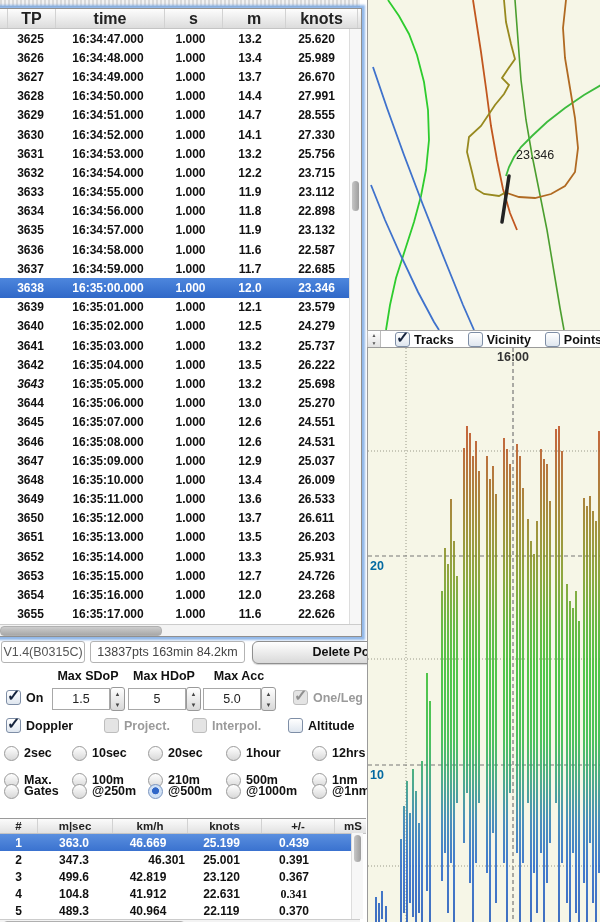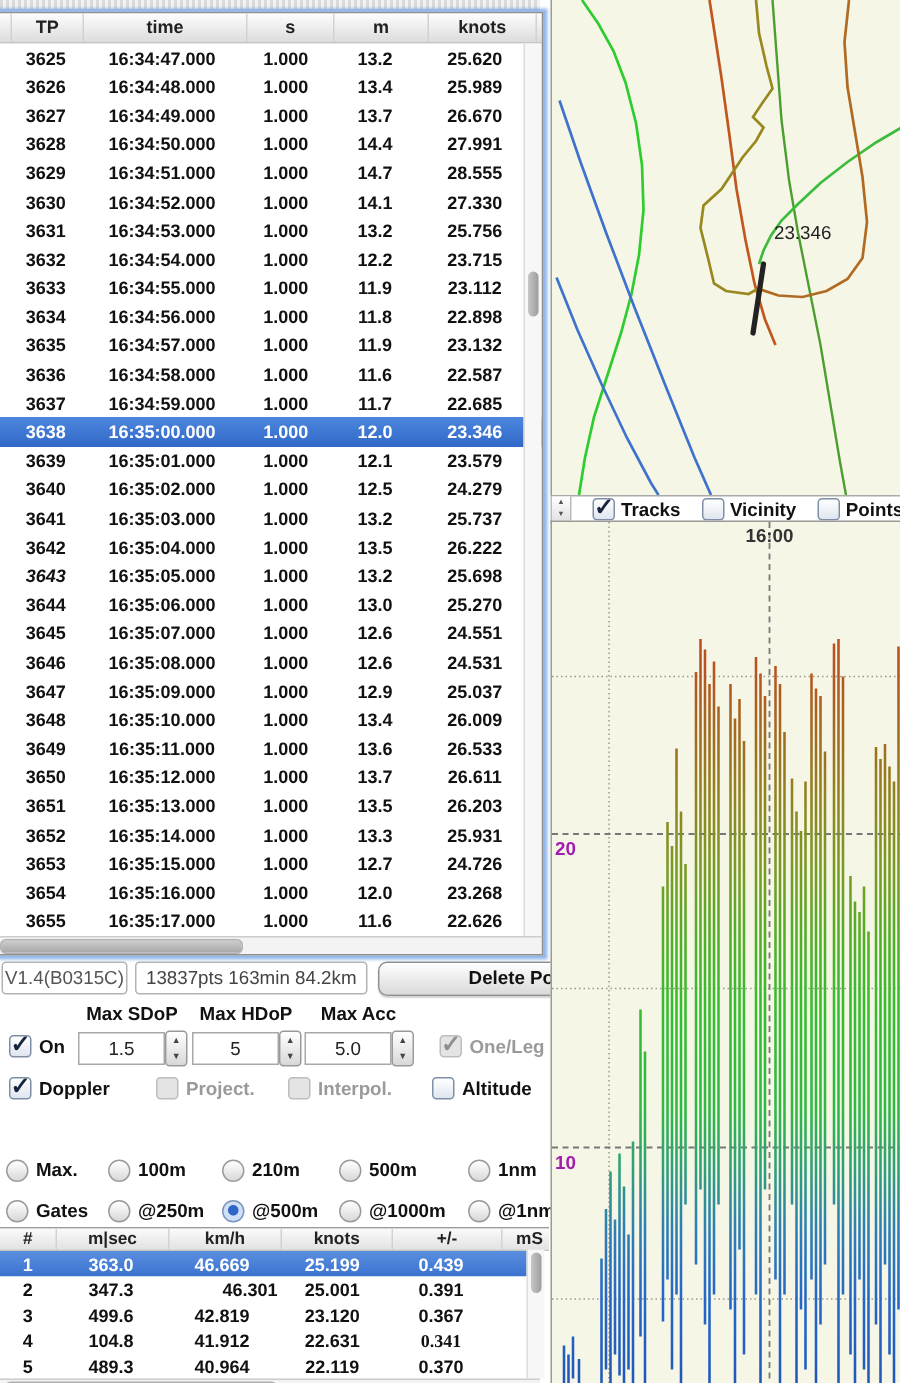--- a/index.html
+++ b/index.html
@@ -11,21 +11,21 @@
   
   .left-panel{position:absolute;left:0;top:0;width:366px;height:922px;background:#fff;}
   .top-strip{position:absolute;left:0;top:0;width:360px;height:6px;
     background:repeating-linear-gradient(90deg,#d9d9d9 0 2px,#f2f2f2 2px 4px);
     border-bottom:1px solid #cfcfcf;}
   .table-outer{position:absolute;left:-2px;top:8px;width:362px;height:627px;
     border:1px solid #8f8f8f;background:#fff;
     box-shadow:0 0 2px 3px rgba(110,160,225,.75);}
   .thead{display:flex;height:19px;border-bottom:1px solid #c4c4c4;
     background:linear-gradient(#fdfdfd,#e6e6e6 70%,#dcdcdc);}
-  .th{font-size:12px;font-weight:bold;color:#222;text-align:center;line-height:19px;
+  .th{font-size:16px;font-weight:bold;color:#222;text-align:center;line-height:19px;
     border-right:1px solid #d2d2d2;overflow:hidden;white-space:nowrap;flex:0 0 auto;}
   .tbody{position:relative;height:595px;overflow:hidden;}
   .trow{display:flex;height:19.19px;align-items:center;background:#fff;}
   .trow .td{font-size:12px;font-weight:bold;color:#111;text-align:center;
     overflow:hidden;white-space:nowrap;flex:0 0 auto;}
   .trow.sel{background:linear-gradient(#4d86dd,#3068c8);}
   .trow.sel .td{color:#fff;}
   .vscroll{position:absolute;top:0;right:0;width:11px;height:100%;
     background:#f7f7f7;border-left:1px solid #ddd;}
   .vthumb{position:absolute;left:2px;width:7px;border-radius:4px;
@@ -89,21 +89,21 @@
     background:linear-gradient(#fff,#e0e0e0);display:flex;flex-direction:column;flex:0 0 auto;}
   .mini-stepper span{flex:1;display:flex;align-items:center;justify-content:center;
     font-size:5px;color:#555;line-height:1;}
   .map-cb{display:flex;align-items:center;gap:4px;margin-left:14px;flex:0 0 auto;}
   .map-cb .txt{font-size:12.5px;font-weight:bold;color:#111;white-space:nowrap;}
   .graph{position:absolute;left:0;top:347px;width:233px;height:575px;background:#f6f6e7;
     border-left:1px solid #9a9a9a;border-top:1px solid #9a9a9a;overflow:hidden;}
   .graph svg{position:absolute;left:0;top:0;}
   .gx-label{position:absolute;left:124px;top:2px;width:42px;text-align:center;
     font-size:12.5px;font-weight:bold;color:#333;}
-  .gy-label{position:absolute;left:2px;font-size:12.5px;font-weight:bold;color:#a21caf;}
+  .gy-label{position:absolute;left:2px;font-size:12.5px;font-weight:bold;color:#0369a1;}
 </style>
 </head>
 <body>
 
 <div class="left-panel">
   <div class="top-strip"></div>
 
   <div class="table-outer">
     <div class="thead" id="track-head">
         <div class="th" style="width: 8px;"></div>
@@ -414,20 +414,42 @@
   </div>
   <div class="ctrl disabled" style="left:192px;top:718px;">
     <span class="cb disabled"></span>
     <span class="txt">Interpol.</span>
   </div>
   <div class="ctrl" style="left:288px;top:718px;">
     <span class="cb"></span>
     <span class="txt">Altitude</span>
   </div>
 
+  <div class="radio-row" id="radio-row-0" style="top:744px;">
+      <div class="radio-item" style="width: 68px;">
+        <div class="radio"></div>
+        <span class="txt">2sec</span>
+      </div>
+      <div class="radio-item" style="width: 76px;">
+        <div class="radio"></div>
+        <span class="txt">10sec</span>
+      </div>
+      <div class="radio-item" style="width: 78px;">
+        <div class="radio"></div>
+        <span class="txt">20sec</span>
+      </div>
+      <div class="radio-item" style="width: 86px;">
+        <div class="radio"></div>
+        <span class="txt">1hour</span>
+      </div>
+      <div class="radio-item" style="width: 56px;">
+        <div class="radio"></div>
+        <span class="txt">12hrs</span>
+      </div>
+    </div>
   <div class="radio-row" id="radio-row-1" style="top:771px;">
       <div class="radio-item" style="width: 68px;">
         <div class="radio"></div>
         <span class="txt">Max.</span>
       </div>
       <div class="radio-item" style="width: 76px;">
         <div class="radio"></div>
         <span class="txt">100m</span>
       </div>
       <div class="radio-item" style="width: 78px;">
@@ -436,21 +458,21 @@
       </div>
       <div class="radio-item" style="width: 86px;">
         <div class="radio"></div>
         <span class="txt">500m</span>
       </div>
       <div class="radio-item" style="width: 56px;">
         <div class="radio"></div>
         <span class="txt">1nm</span>
       </div>
     </div>
-  <div class="radio-row" id="radio-row-2" style="top:798px;">
+  <div class="radio-row" id="radio-row-2" style="top:782px;">
       <div class="radio-item" style="width: 68px;">
         <div class="radio"></div>
         <span class="txt">Gates</span>
       </div>
       <div class="radio-item" style="width: 76px;">
         <div class="radio"></div>
         <span class="txt">@250m</span>
       </div>
       <div class="radio-item" style="width: 78px;">
         <div class="radio selected"></div>

